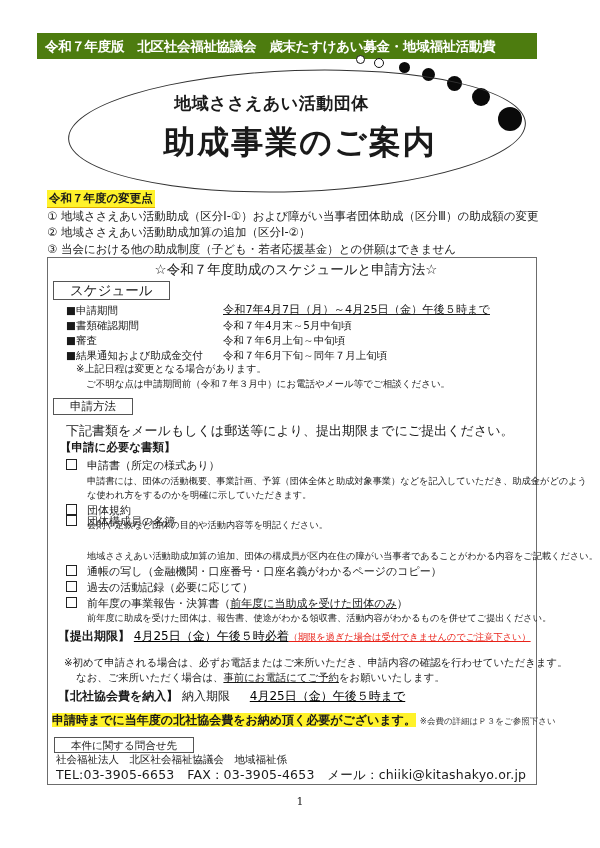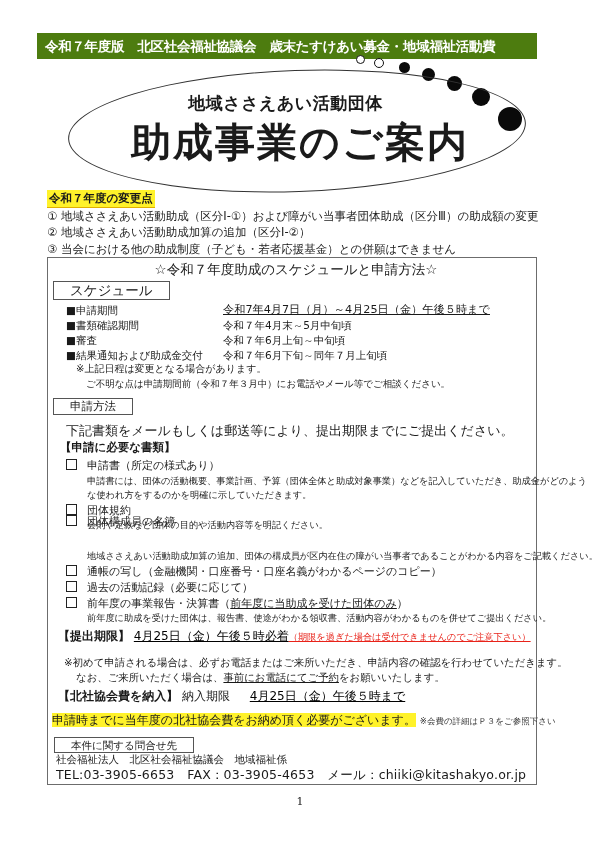--- a/index.html
+++ b/index.html
@@ -22,25 +22,25 @@
   .ellipse {
     left: 68px; top: 70px; width: 458px; height: 122px;
     border: 1.5px solid #333; border-radius: 50%;
     box-sizing: border-box; transform: rotate(-2deg);
     background: transparent;
   }
   .dot { border-radius: 50%; background: #0a0a0a; }
   .dot.white { background: #fff; border: 1.5px solid #111; box-sizing: border-box; }
   .sub-title {
     left: 0; width: 543px; top: 92px; text-align: center;
-    font-size: 17px; font-weight: bold; letter-spacing: 0.5px; padding-left: 14px;
+    font-size: 17px; font-weight: bold; letter-spacing: 0.5px;
   }
   .main-title {
     left: 0; width: 600px; top: 118px; text-align: center;
-    font-size: 40px; font-weight: bold; letter-spacing: 2px;
+    font-size: 32px; font-weight: bold; letter-spacing: 2px;
     line-height: 48px;
   }
 
   
   .changes { left: 47px; top: 190px; width: 500px; font-size: 11.5px; line-height: 16.5px; }
   .hl-yellow { background: #fff22a; }
   .changes-title { display: inline-block; font-weight: bold; padding: 0 2px; border-bottom: 1px solid #e0b000; }
   .change-item { white-space: nowrap; }
 
   
@@ -165,21 +165,21 @@
   <div style="padding-left:12px;"><span>なお、ご来所いただく場合は、</span><span class="underline">事前にお電話にてご予約</span><span>をお願いいたします。</span></div>
 </div>
 
 <div class="abs fee-row">
   <span style="font-weight:bold;">【北社協会費を納入】</span>
   <span>納入期限</span>
   <span style="display:inline-block;width:12px;"></span>
   <span class="red-u">4月25日（金）午後５時まで</span>
 </div>
 <div class="abs fee-note-row">
-  <span class="hl-yellow" style="font-weight:normal;text-align:right;">申請時までに当年度の北社協会費をお納め頂く必要がございます。</span>
+  <span class="hl-yellow" style="font-weight:bold;text-align:right;">申請時までに当年度の北社協会費をお納め頂く必要がございます。</span>
   <span class="small-note">※会費の詳細はＰ３をご参照下さい</span>
 </div>
 
 <div class="abs section-label contact-label">本件に関する問合せ先</div>
 <div class="abs contact-org">社会福祉法人　北区社会福祉協議会　地域福祉係</div>
 <div class="abs contact-line">TEL:03-3905-6653　FAX：03-3905-4653　メール：chiiki@kitashakyo.or.jp</div>
 
 <div class="abs page-num">1</div>
 
 </body></html>

